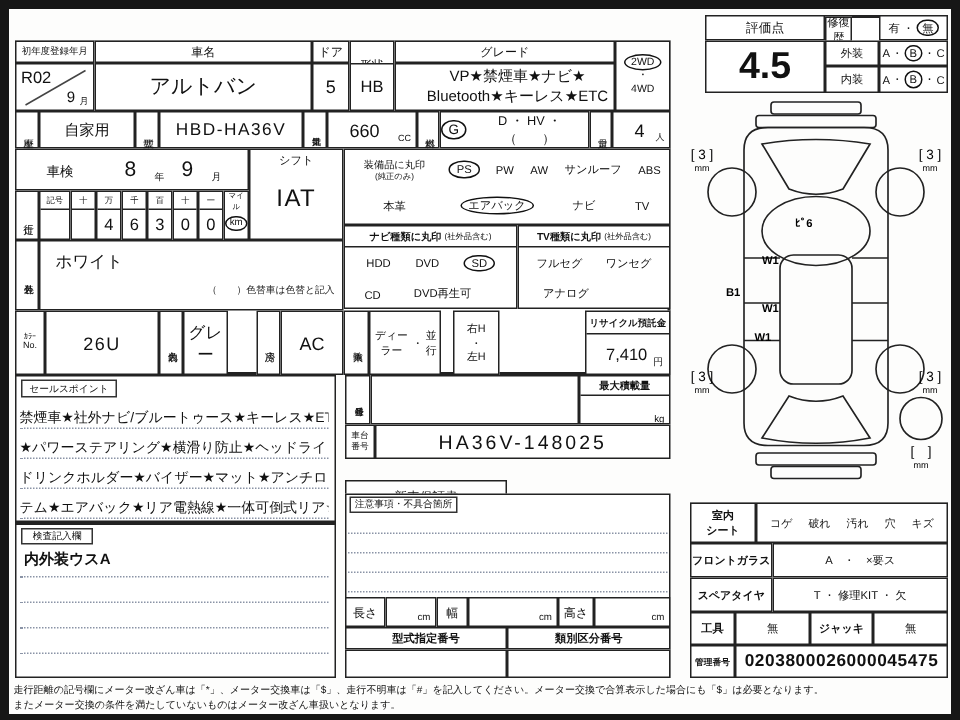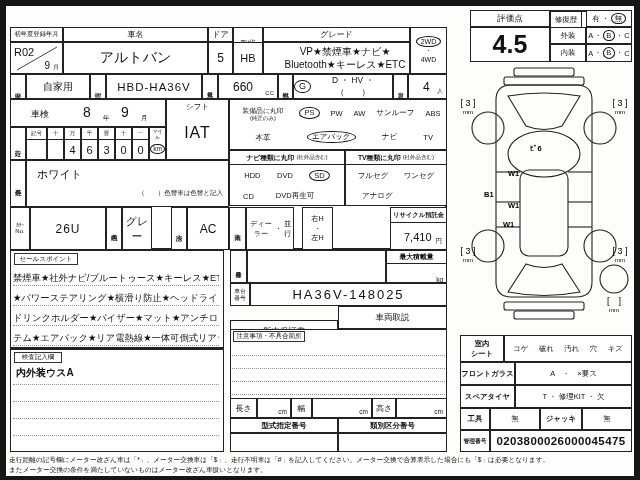--- a/index.html
+++ b/index.html
@@ -244,21 +244,20 @@
   <div class="cell" style="left:386px;top:250px;width:61px;height:33px;">
     <div class="ctr" style="height:12px;border-bottom:1px solid #222;font-size:6.8px;font-weight:bold;">最大積載量</div>
     <div style="height:19px;display:flex;align-items:flex-end;justify-content:flex-end;padding:0 3px 2px 0;font-size:6.5px;">kg</div>
   </div>
   <div class="cell ctr" style="left:230px;top:283px;width:20px;height:23px;flex-direction:column;line-height:1.2;font-size:5.8px;">
     <span>車台</span>
     <span>番号</span>
   </div>
   <div class="cell ctr" style="left:250px;top:283px;width:197px;height:23px;font-size:13px;letter-spacing:2px;">HA36V-148025</div>
   <div class="cell ctr" style="left:230px;top:320px;width:108px;height:23px;font-size:8.5px;">新車保証書</div>
-  <div class="cell ctr" style="left:338px;top:306px;width:109px;height:23px;font-size:8.5px;">車両取説</div>
   <div class="cell" style="left:230px;top:329px;width:217px;height:123px;"></div>
   <div class="lblbox" style="left:233px;top:331px;width:72px;height:11px;">注意事項・不具合箇所</div>
   <div class="dotl" style="left:232px;top:355px;width:213px;height:1px;"></div>
   <div class="dotl" style="left:232px;top:368px;width:213px;height:1px;"></div>
   <div class="dotl" style="left:232px;top:381px;width:213px;height:1px;"></div>
   <div class="dotl" style="left:232px;top:394px;width:213px;height:1px;"></div>
   <div class="cell ctr" style="left:230px;top:398px;width:27px;height:20px;font-size:8px;">長さ</div>
   <div class="cell" style="left:257px;top:398px;width:34px;height:20px;">
       <span class="abs" style="right:3px;bottom:2px;font-size:6.5px;">cm</span>
     </div>
@@ -271,21 +270,21 @@
       <span class="abs" style="right:3px;bottom:2px;font-size:6.5px;">cm</span>
     </div>
   <div class="cell ctr" style="left:230px;top:418px;width:108px;height:15px;font-size:7.5px;font-weight:bold;">型式指定番号</div>
   <div class="cell ctr" style="left:338px;top:418px;width:109px;height:15px;font-size:7.5px;font-weight:bold;">類別区分番号</div>
   <div class="cell" style="left:230px;top:433px;width:108px;height:19px;"></div>
   <div class="cell" style="left:338px;top:433px;width:109px;height:19px;"></div>
 
   <div class="cell thick" style="left:470px;top:10px;width:162px;height:52px;"></div>
   <div class="cell ctr" style="left:470px;top:10px;width:80px;height:17px;font-size:8.5px;">評価点</div>
   <div class="cell ctr" style="left:470px;top:27px;width:80px;height:35px;font-size:25px;font-weight:bold;">4.5</div>
-  <div class="cell ctr" style="left:550px;top:11px;width:32px;height:17px;font-size:7.5px;">修復歴</div>
+  <div class="cell ctr" style="left:550px;top:11px;width:18px;height:17px;font-size:7.5px;">修復歴</div>
   <div class="cell ctr" style="left:586px;top:10px;width:46px;height:17px;font-size:7.5px;gap:2px;">
     <span>有</span>
     <span>・</span>
     <span class="circ" style="padding:0 2.5px;">無</span>
   </div>
   <div class="cell ctr" style="left:550px;top:27px;width:36px;height:17px;font-size:7.5px;">外装</div>
   <div class="cell ctr" style="left:586px;top:27px;width:46px;height:17px;font-size:7.5px;gap:1px;">
     <span>A</span>
     <span>・</span>
     <span class="circ" style="padding:0 2.5px;">B</span>

